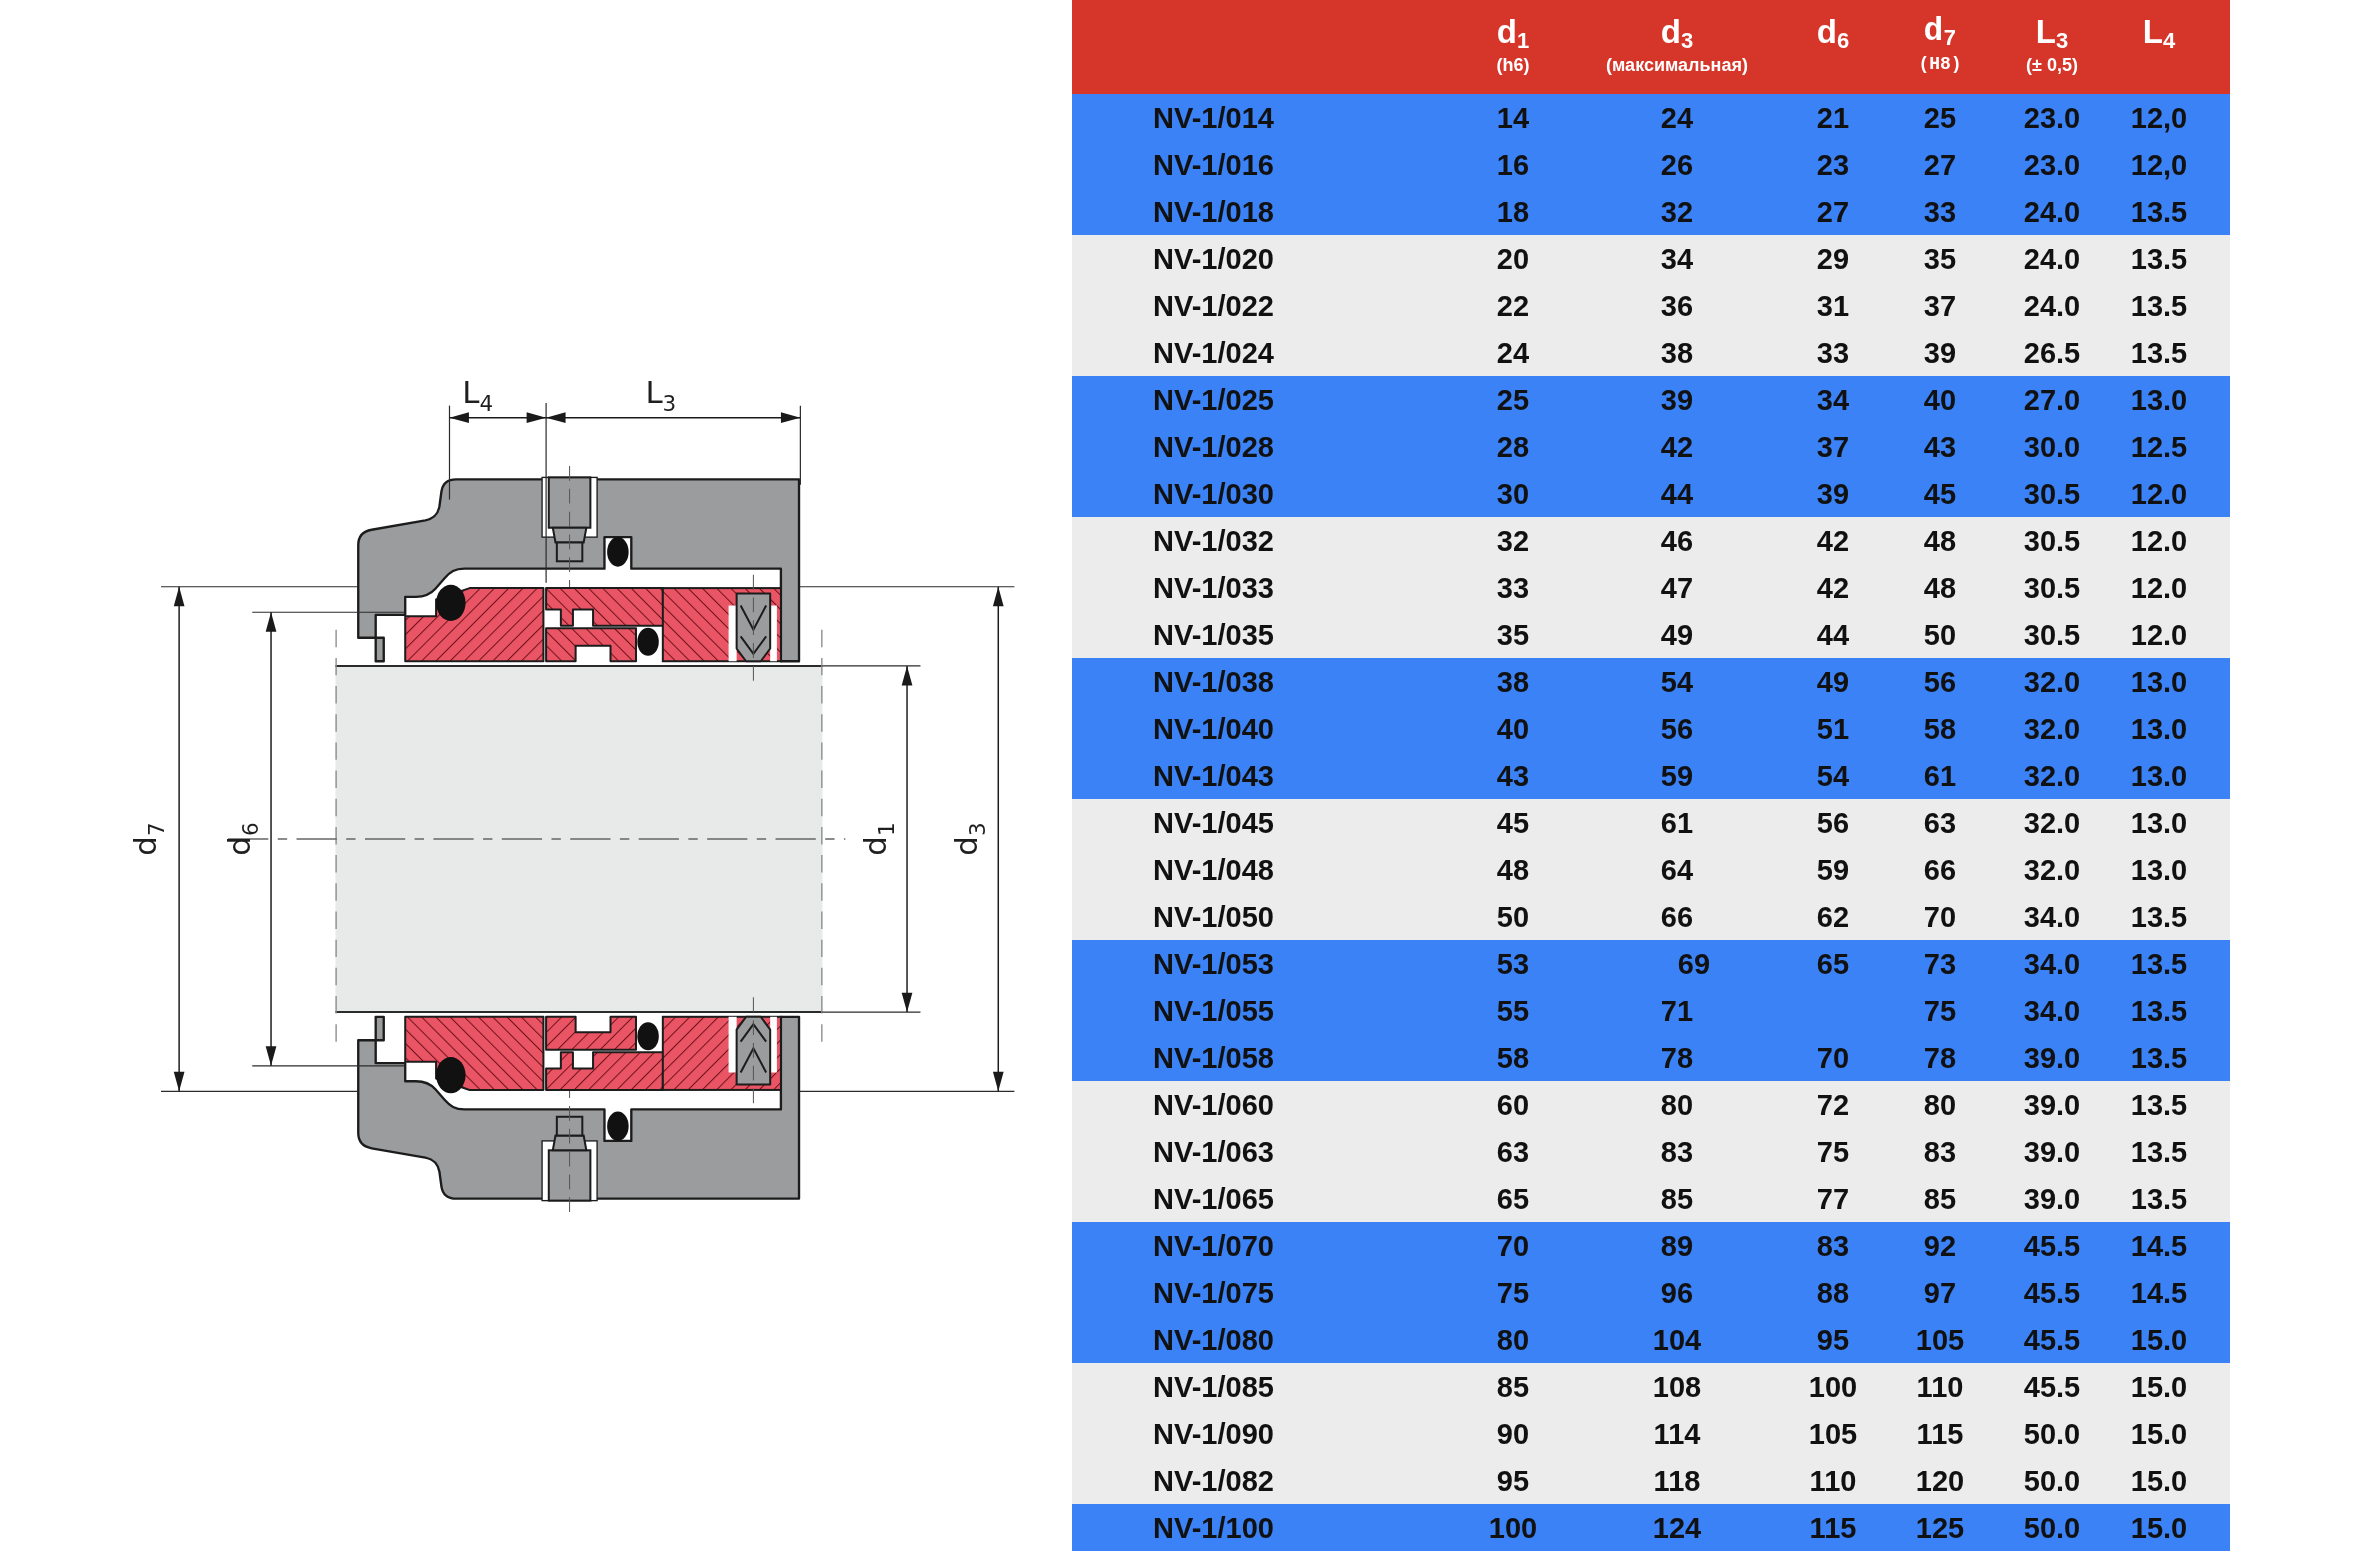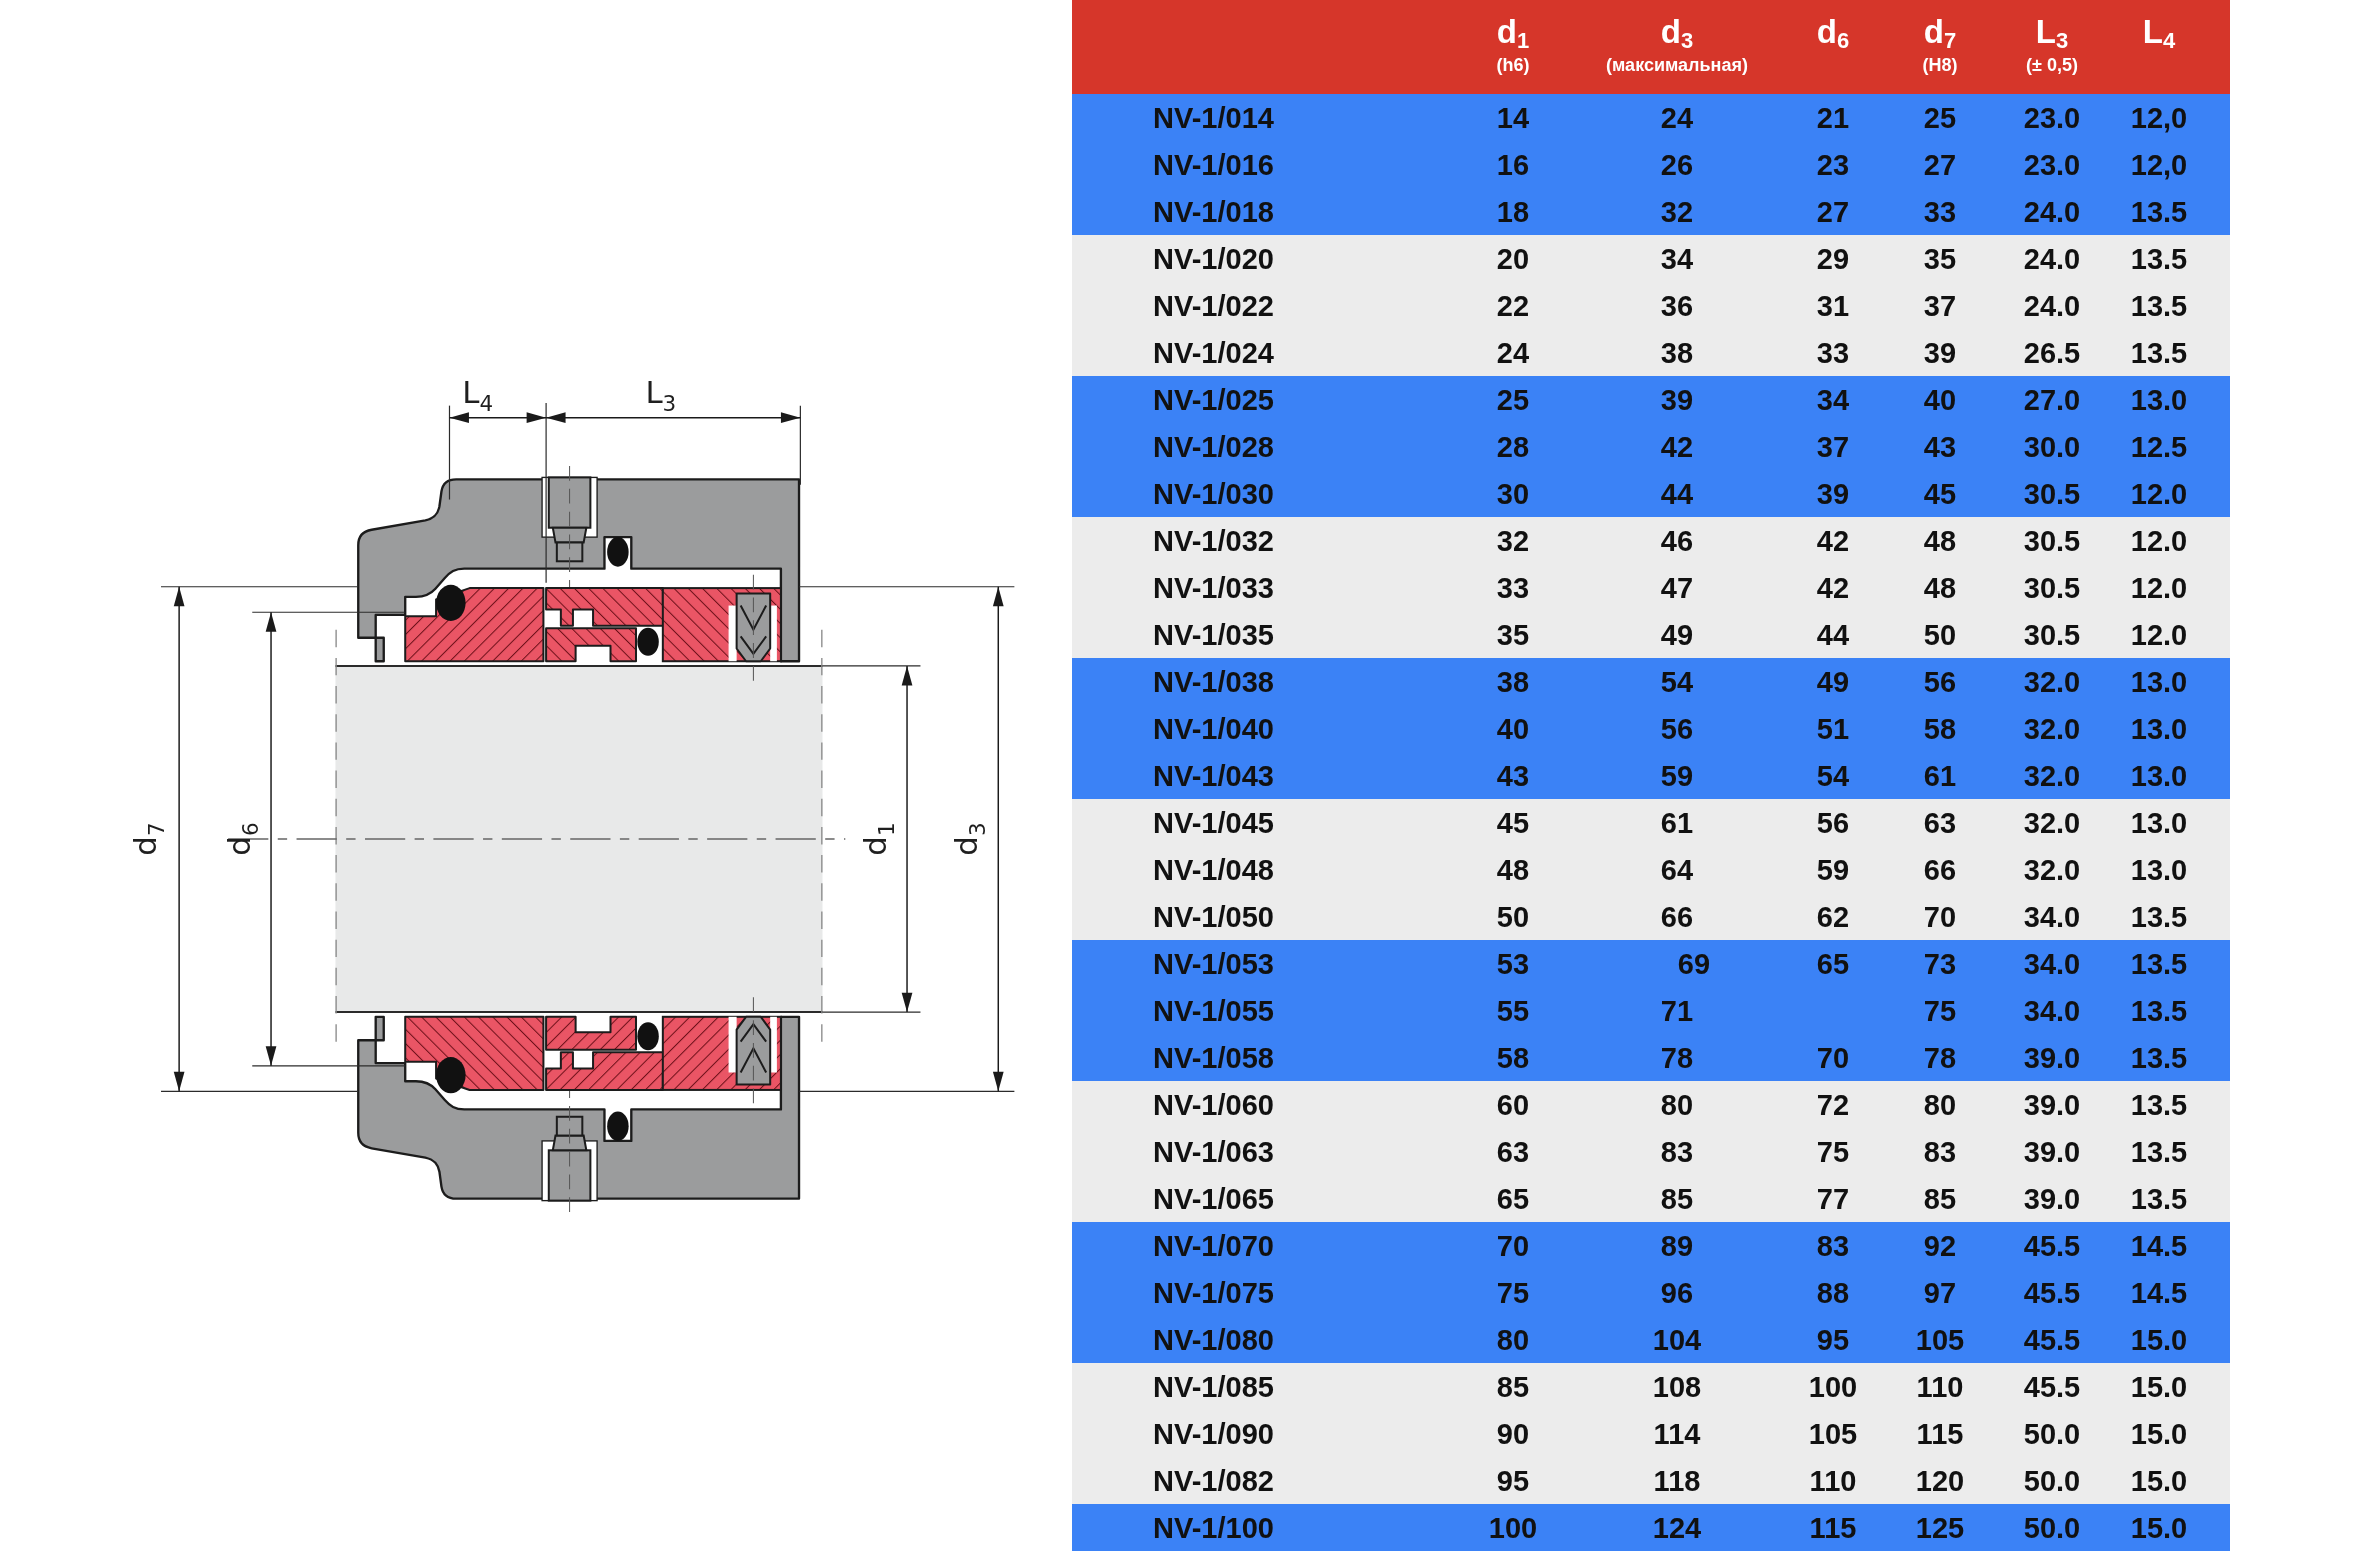--- a/index.html
+++ b/index.html
@@ -138,21 +138,21 @@
         <div class="col-main"><span>d</span><span class="sub">1</span></div>
         <div class="col-note">(h6)</div>
       </div>
       <div class="col-h" style="left: 605px;">
         <div class="col-main"><span>d</span><span class="sub">3</span></div>
         <div class="col-note">(максимальная)</div>
       </div>
       <div class="col-h" style="left: 761px;">
         <div class="col-main"><span>d</span><span class="sub">6</span></div>
       </div>
-      <div class="col-h" style="left: 868px;">
+      <div class="col-h" style="left: 868px; font-family: Liberation Mono, monospace;">
         <div class="col-main"><span>d</span><span class="sub">7</span></div>
         <div class="col-note">(H8)</div>
       </div>
       <div class="col-h" style="left: 980px;">
         <div class="col-main"><span>L</span><span class="sub">3</span></div>
         <div class="col-note">(± 0,5)</div>
       </div>
       <div class="col-h" style="left: 1087px;">
         <div class="col-main"><span>L</span><span class="sub">4</span></div>
       </div>

